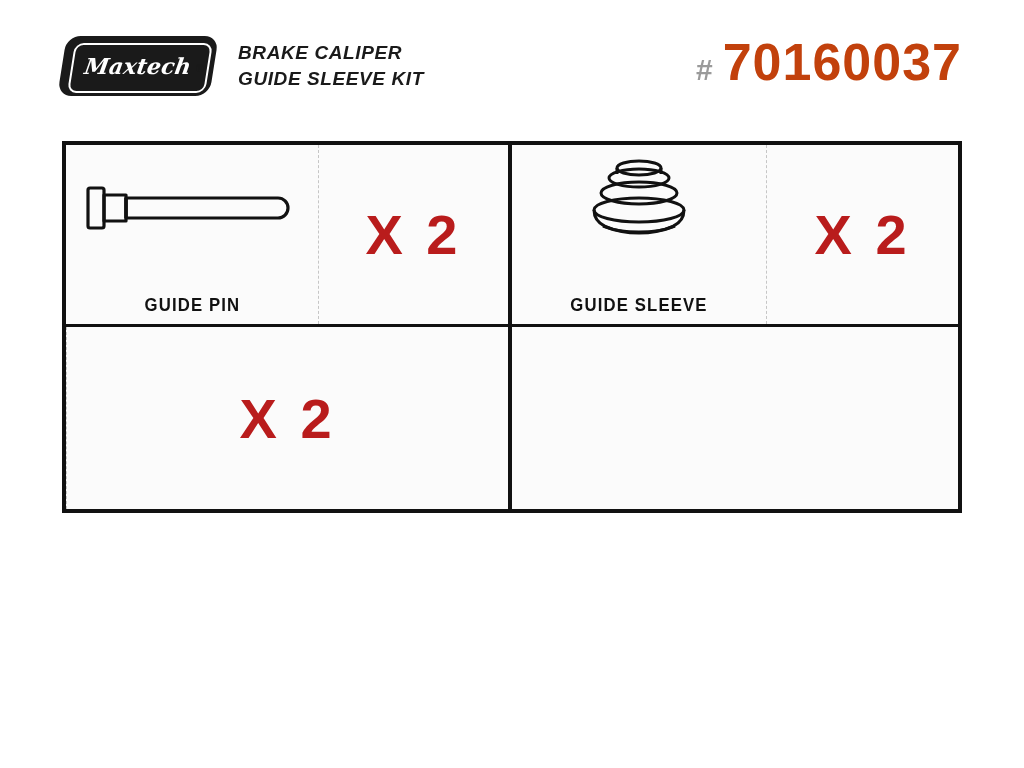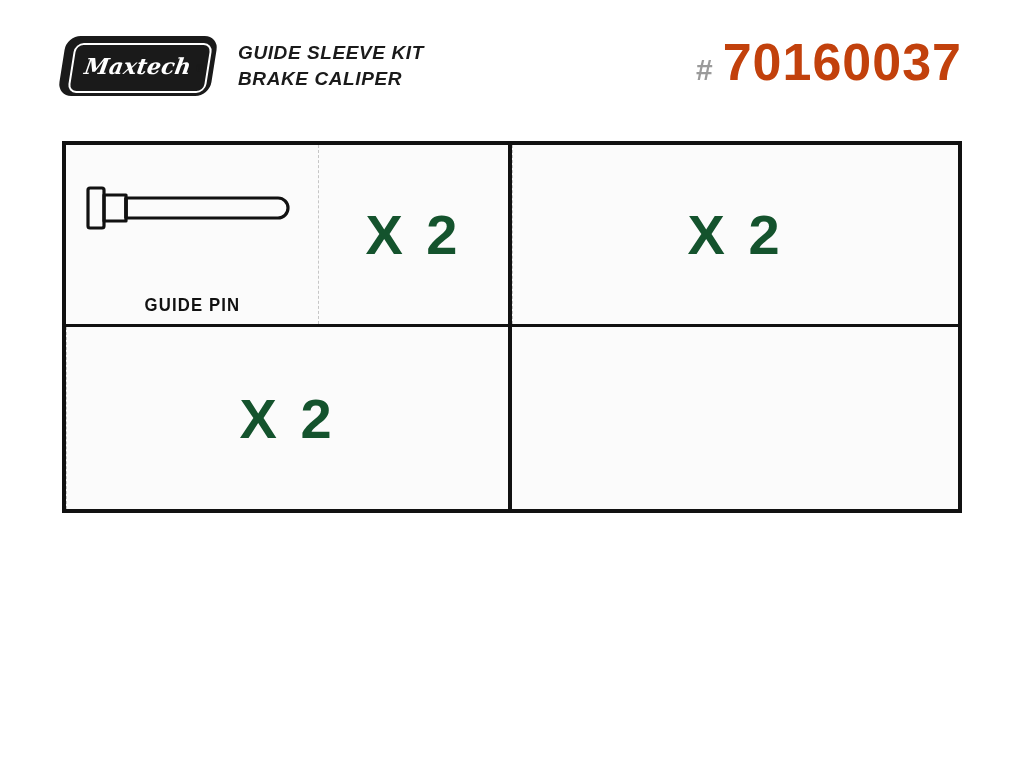--- a/index.html
+++ b/index.html
@@ -154,21 +154,21 @@
     display: flex;
     align-items: center;
     justify-content: center;
     border-left: 1px dashed #c6c6c6;
   }
   .qty-text {
     font-family: "Liberation Sans", sans-serif;
     font-weight: bold;
     font-size: 56px;
     letter-spacing: 4px;
-    color: #14532d;
+    color: #b91c1c;
   }
   .art {
     height: 110px;
     display: flex;
     align-items: center;
     justify-content: center;
     margin-bottom: 8px;
   }
   .part-label {
     font-family: "Liberation Sans", sans-serif;
@@ -189,22 +189,22 @@
 <div class="header">
 
   <div class="logo-wrap">
     <div class="logo-plate"></div>
     <div class="logo-inner"></div>
     <div class="logo-text">Maxtech</div>
   </div>
   <div class="logo-reg">®</div>
 
   <div class="title-block">
+    <div class="title-line">BRAKE CALIPER</div>
     <div class="title-line">GUIDE SLEEVE KIT</div>
-    <div class="title-line">BRAKE CALIPER</div>
   </div>
 
   <div class="partnum">
     <span class="hash">#</span>
     <span class="num">70160037</span>
   </div>
 </div>
 
 <div class="table">
 
@@ -221,20 +221,36 @@
         </svg>
       </div>
       <div class="part-label">GUIDE PIN</div>
     </div>
     <div class="qty-side">
       <span class="qty-text">X 2</span>
     </div>
   </div>
 
   <div class="cell border-bottom">
+    <div class="part-side">
+      <div class="art">
+        <svg width="140" height="104" viewBox="0 0 140 104" xmlns="http://www.w3.org/2000/svg">
+          <g fill="none" stroke="#111111" stroke-width="3">
+            <ellipse cx="70" cy="12" rx="22" ry="7"></ellipse>
+            <path d="M48 12 v6 M92 12 v6"></path>
+            <ellipse cx="70" cy="22" rx="30" ry="9"></ellipse>
+            <ellipse cx="70" cy="37" rx="38" ry="11"></ellipse>
+            <ellipse cx="70" cy="54" rx="45" ry="12"></ellipse>
+            <path d="M25 54 q0 22 45 22 q45 0 45 -22"></path>
+            <path d="M34 70 q36 14 72 0"></path>
+          </g>
+        </svg>
+      </div>
+      <div class="part-label">GUIDE SLEEVE</div>
+    </div>
     <div class="qty-side">
       <span class="qty-text">X 2</span>
     </div>
   </div>
 
   <div class="cell border-right">
     <div class="qty-side">
       <span class="qty-text">X 2</span>
     </div>
   </div>

